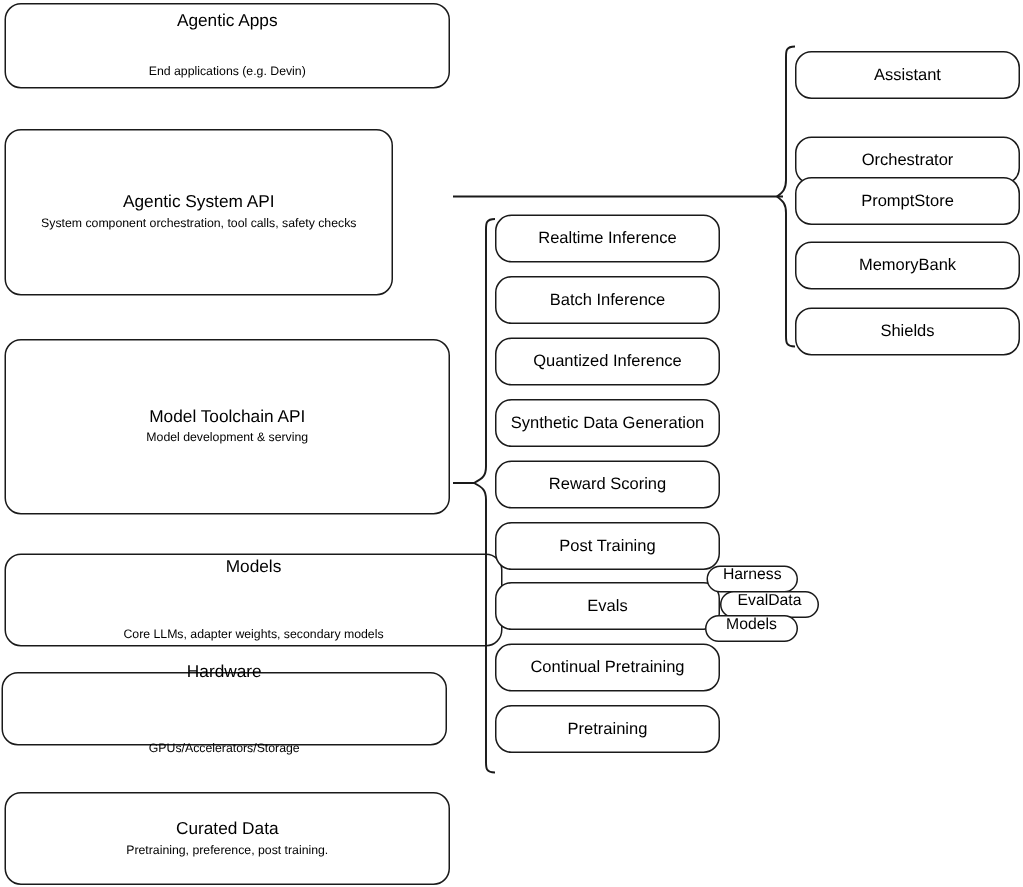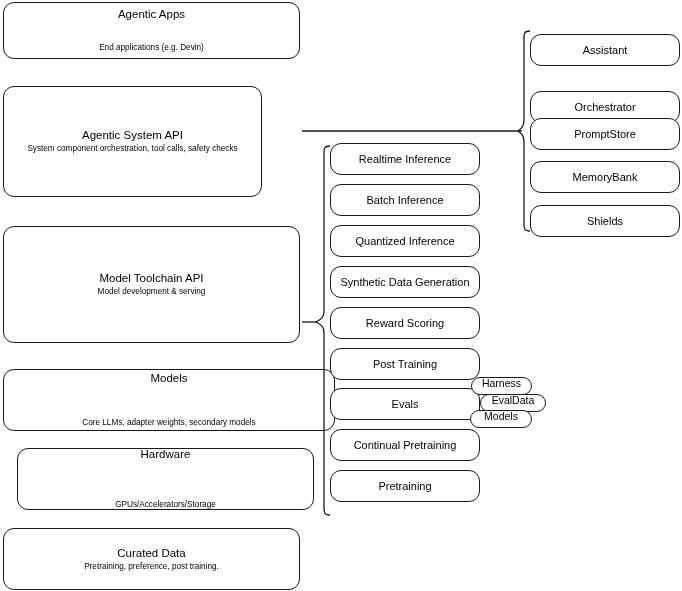--- a/index.html
+++ b/index.html
@@ -141,21 +141,21 @@
   <div class="box layer-box" style="left:3px; top:226px; width:297px; height:117px;">
     <div class="title">Model Toolchain API</div>
     <div class="subtitle">Model development &amp; serving</div>
   </div>
 
   <div class="box layer-box" style="left:3px; top:369px; width:332px; height:62px;gap:31px;">
     <div class="title">Models</div>
     <div class="subtitle">Core LLMs, adapter weights, secondary models</div>
   </div>
 
-  <div class="box layer-box" style="left:17px; top:448px; width:297px; height:62px;gap:37px;">
+  <div class="box layer-box" style="left:1px; top:448px; width:297px; height:49px;gap:37px;">
     <div class="title">Hardware</div>
     <div class="subtitle">GPUs/Accelerators/Storage</div>
   </div>
 
   <div class="box layer-box" style="left:3px; top:528px; width:297px; height:62px;">
     <div class="title">Curated Data</div>
     <div class="subtitle">Pretraining, preference, post training.</div>
   </div>
 
   <div class="chip" style="left:330px; top:143px; width:150px; height:32px;">

